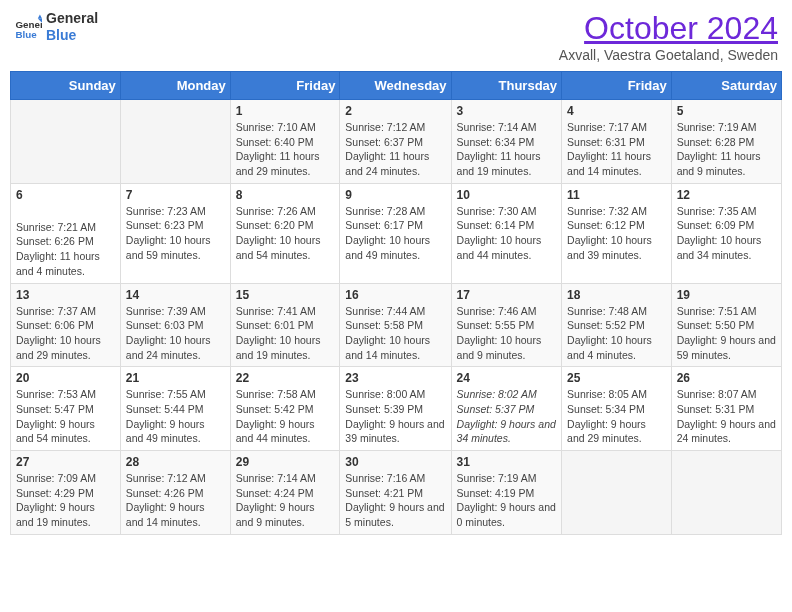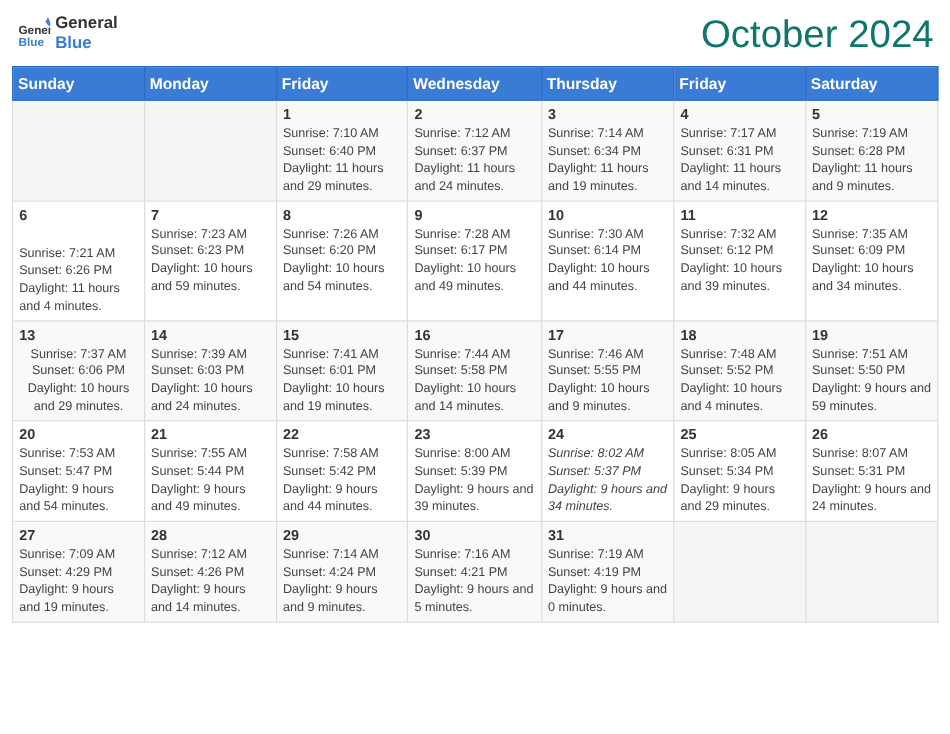--- a/index.html
+++ b/index.html
@@ -25,38 +25,39 @@
     .logo-icon {
       width: 28px;
       height: 28px;
     }
     .title-section {
       text-align: right;
     }
     .month-title {
       font-size: 32px;
       font-weight: normal;
-      color: #0f766e;
+      color: #6d28d9;
+      text-decoration: underline;
     }
     .subtitle {
       font-size: 14px;
       color: #555;
     }
     table {
       width: 100%;
       border-collapse: collapse;
       border: 1px solid #ccc;
     }
     thead th {
       background-color: #3a7bd5;
       color: white;
       padding: 6px 4px;
       font-size: 13px;
       font-weight: bold;
-      text-align: left;
+      text-align: right;
       border: 1px solid #2a6bc5;
     }
     tbody td {
       vertical-align: top;
       border: 1px solid #ddd;
       padding: 4px 5px;
       font-size: 10.5px;
       color: #333;
       width: 113px;
       min-height: 80px;
@@ -94,20 +95,21 @@
       <polygon points="34,8 40,8 37,2" fill="#3a7bd5"></polygon>
       <polygon points="34,8 40,8 40,14" fill="#3a7bd5"></polygon>
     </svg>
     <div>
       <div style="font-size:14px;font-weight:bold;color:#333;line-height:1.2;">General</div>
       <div style="font-size:14px;font-weight:bold;color:#3a7bd5;line-height:1.2;">Blue</div>
     </div>
   </div>
   <div class="title-section">
     <div class="month-title">October 2024</div>
+    <div class="subtitle">Axvall, Vaestra Goetaland, Sweden</div>
   </div>
 </div>
 
 <table>
   <thead>
     <tr>
     <th>Sunday</th>
         <th>Monday</th>
         <th>Friday</th>
         <th>Wednesday</th>
@@ -191,21 +193,21 @@
         <td>
           <span class="day-num">12</span>
           <div class="cell-content" style="white-space: pre-line;">Sunrise: 7:35 AM
 Sunset: 6:09 PM
 Daylight: 10 hours and 34 minutes.</div>
         </td>
       </tr>
       <tr>
         <td>
           <span class="day-num">13</span>
-          <div class="cell-content" style="white-space: pre-line; text-align: center;">Sunrise: 7:37 AM
+          <div class="cell-content" style="white-space: pre-line;">Sunrise: 7:37 AM
 Sunset: 6:06 PM
 Daylight: 10 hours and 29 minutes.</div>
         </td>
         <td>
           <span class="day-num">14</span>
           <div class="cell-content" style="white-space: pre-line;">Sunrise: 7:39 AM
 Sunset: 6:03 PM
 Daylight: 10 hours and 24 minutes.</div>
         </td>
         <td>

